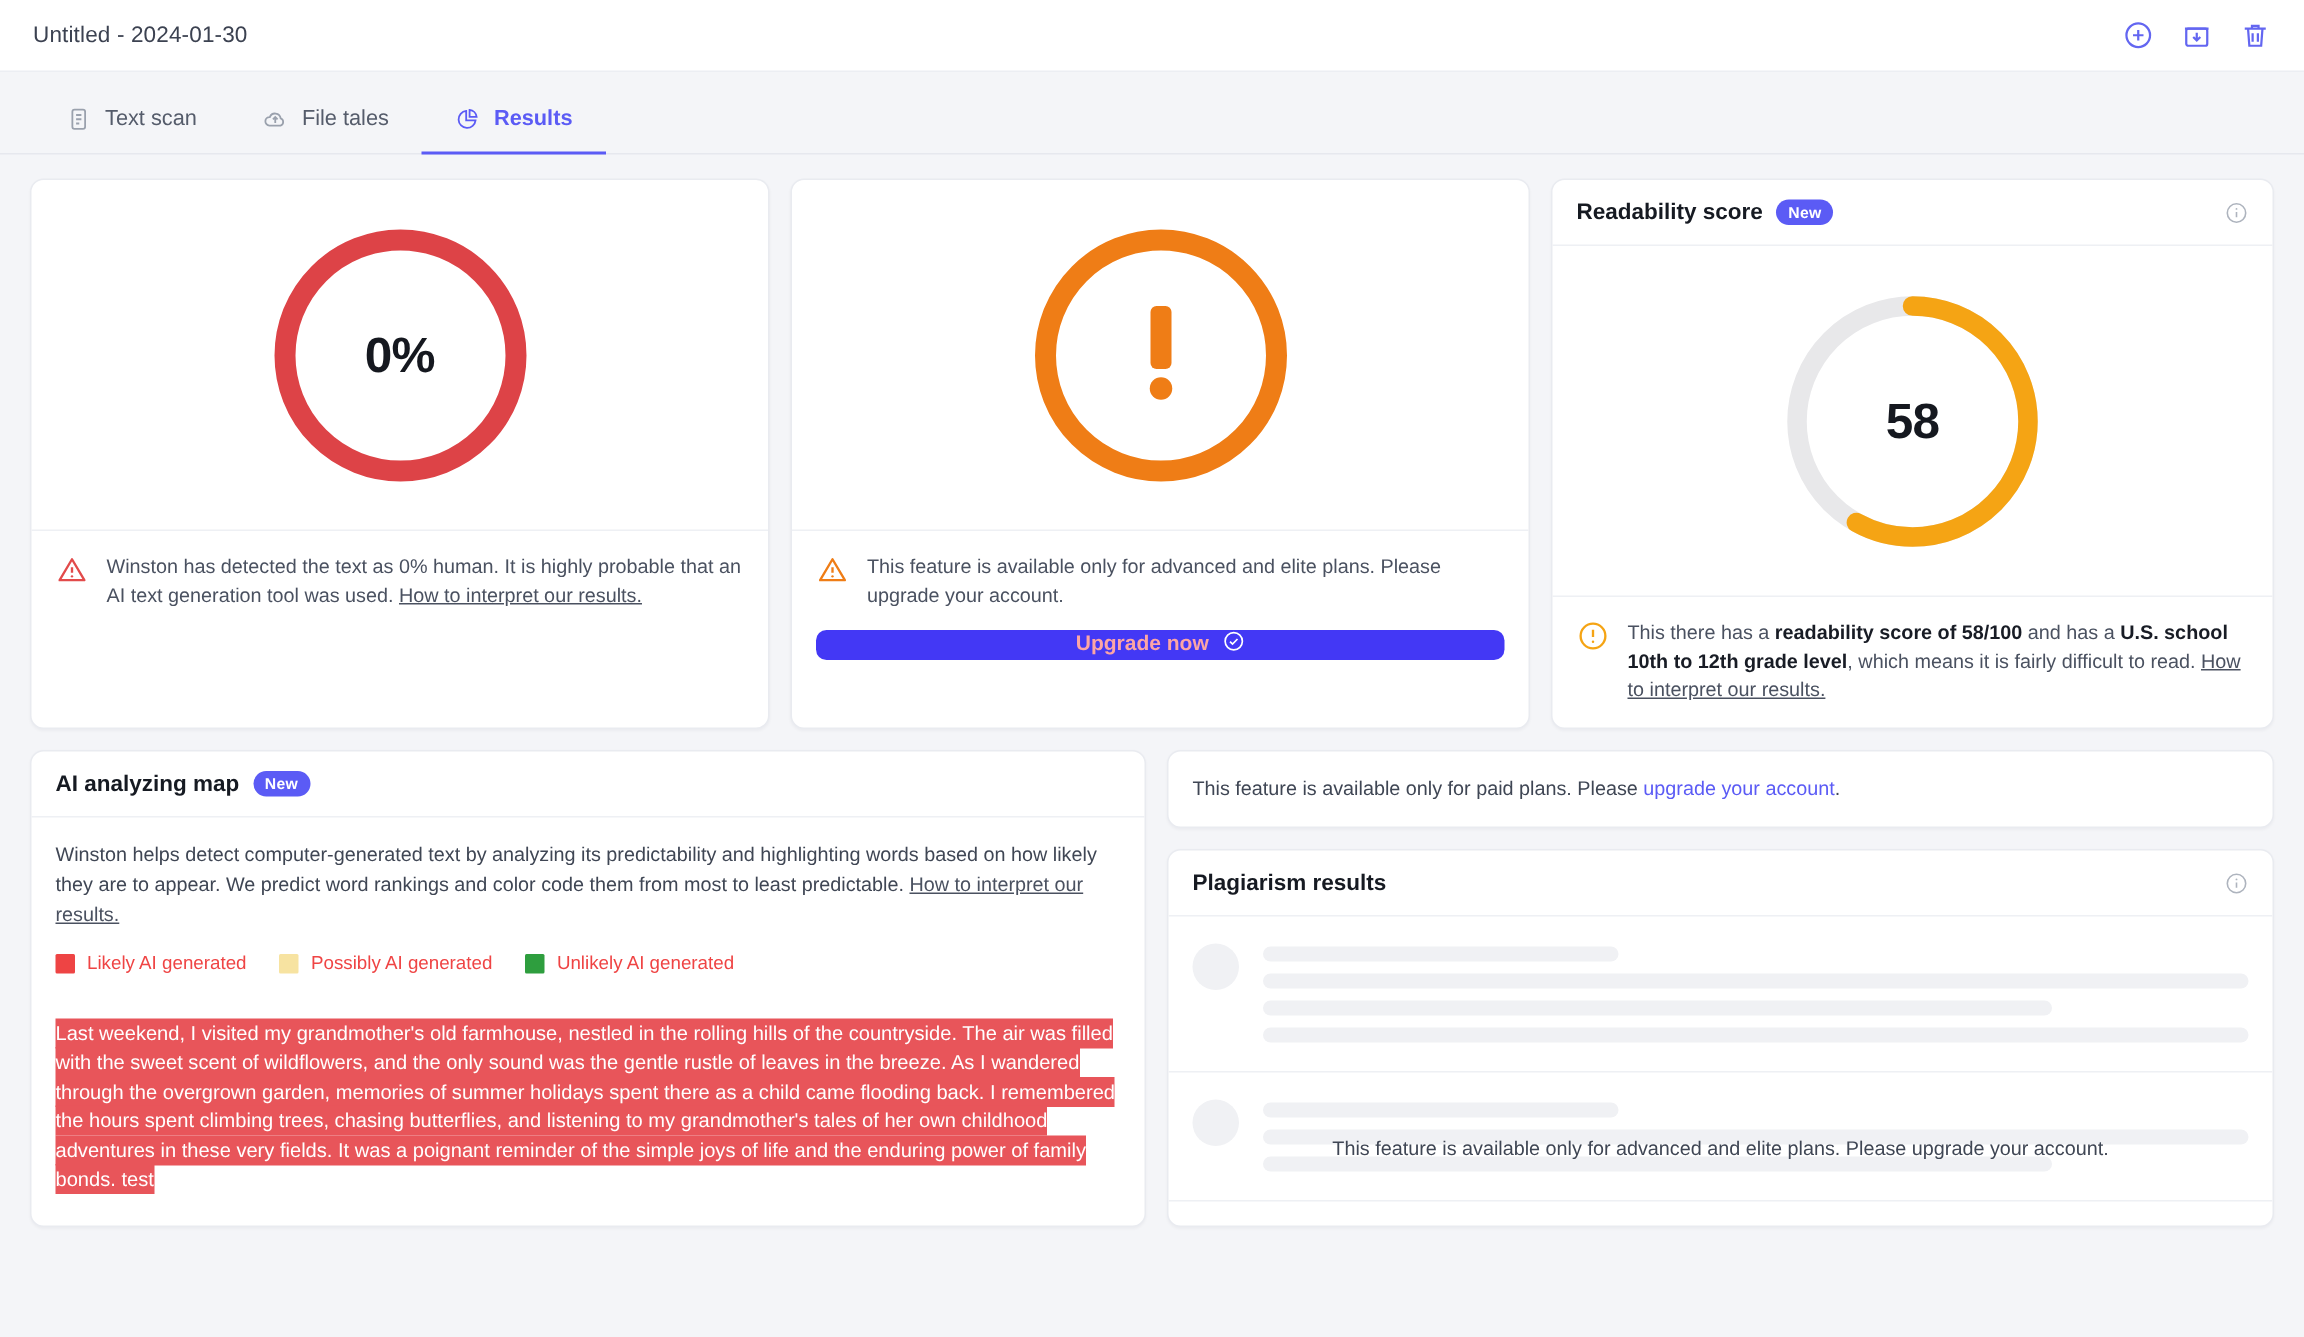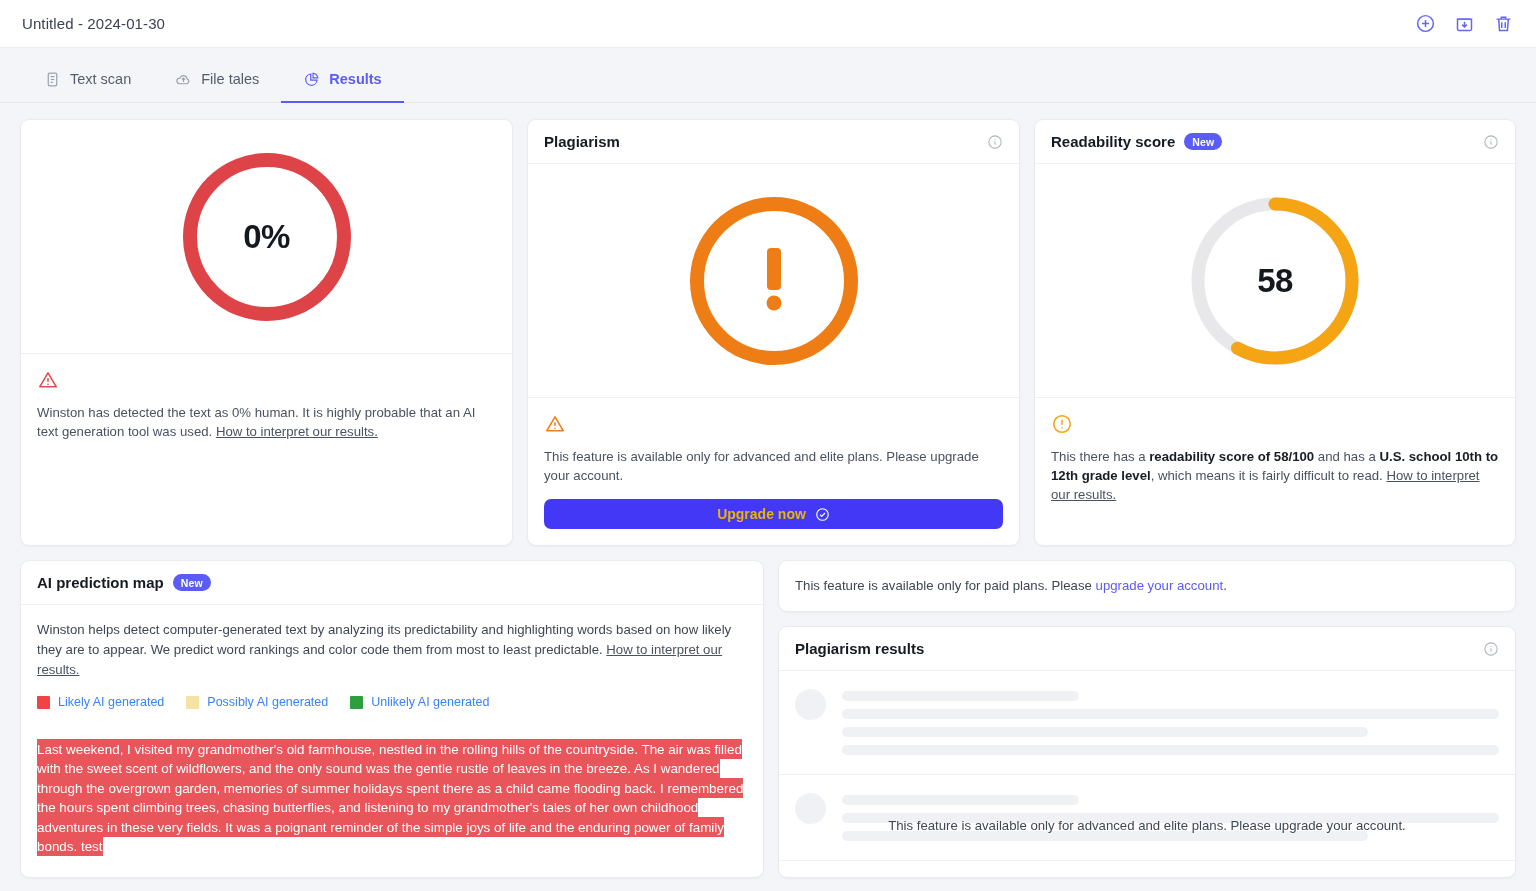--- a/index.html
+++ b/index.html
@@ -58,44 +58,44 @@
 
   .gauge-area { height: 233px; display: flex; align-items: center; justify-content: center; }
   .gauge { position: relative; width: 176px; height: 176px; }
   .gauge svg { display: block; }
   .gauge-val {
     position: absolute; inset: 0; display: flex; align-items: center; justify-content: center;
     font-size: 33px; font-weight: 700; color: #15181f; letter-spacing: -.5px;
   }
 
   .card-foot { padding: 14px 16px 16px 16px; border-top: 1px solid #eef0f4; }
-  .foot-row { display: flex; gap: 12px; align-items: flex-start; flex-direction: column; }
+  .foot-row { display: flex; gap: 12px; align-items: flex-start; }
   .warn-ic { width: 22px; height: 22px; flex: 0 0 22px; display: block; margin-top: 1px; }
   .foot-txt { font-size: 13.2px; line-height: 19px; color: #4a5160; }
   .foot-txt b { color: #181c25; font-weight: 700; }
   .ul { text-decoration: underline; color: #4a5160; cursor: pointer; }
   .lnk { color: #5b5bf5; text-decoration: none; cursor: pointer; }
 
   .btn-upgrade {
-    margin-top: 14px; width: 100%; height: 30px; border: none; border-radius: 7px;
-    background: #4338f5; color: #eab308; font-size: 14px; font-weight: 700;
+    margin-top: 14px; width: 100%; height: 20px; border: none; border-radius: 7px;
+    background: #4338f5; color: #fca5a5; font-size: 14px; font-weight: 700;
     font-family: "Liberation Sans", sans-serif; cursor: pointer;
-    display: flex; align-items: center; justify-content: center; gap: 9px;
+    display: flex; align-items: flex-start; justify-content: center; gap: 9px;
   }
   .btn-upgrade svg { width: 15px; height: 15px; display: block; }
 
   
   .row-bot { display: flex; gap: 14px; margin-top: 14px; }
   .col-left { width: 744px; flex: 0 0 744px; }
   .col-right { flex: 1 1 auto; display: flex; flex-direction: column; gap: 14px; }
 
   .map-body { padding: 15px 16px 0 16px; }
   .map-desc { font-size: 13.2px; line-height: 20px; color: #3f4654; }
   .legend { display: flex; align-items: center; gap: 22px; margin-top: 15px; }
-  .legend-item { display: flex; align-items: center; gap: 8px; font-size: 12.5px; color: #3b82f6; }
+  .legend-item { display: flex; align-items: center; gap: 8px; font-size: 12.5px; color: #ef4444; }
   .sw { width: 13px; height: 13px; border-radius: 1px; display: block; }
   .hl-wrap { padding: 16px 16px 20px 16px; }
   .hl-text { font-size: 13.4px; line-height: 19.6px; }
   .hl-text span {
     background: #e8555a; color: #fff; padding: 2.5px 0;
     box-decoration-break: clone; -webkit-box-decoration-break: clone;
   }
 
   .report-body { padding: 17px 16px 18px 16px; font-size: 13.2px; color: #3f4654; }
 
@@ -181,28 +181,20 @@
               <circle cx="12" cy="16.6" r=".85" fill="#e24b4b" stroke="none"></circle>
           </svg>
           <div class="foot-txt">
             <span>Winston has detected the text as 0% human. It is highly probable that an AI text generation tool was used. </span><span class="ul">How to interpret our results.</span>
           </div>
         </div>
       </div>
     </div>
 
     <div class="card" style="width:493px;flex:0 0 493px;">
-      <div class="card-head">
-        <div class="card-title">Plagiarism</div>
-        <svg class="info-ic" viewBox="0 0 24 24" fill="none" stroke="currentColor" stroke-width="1.6">
-          <circle cx="12" cy="12" r="9.2"></circle>
-            <path d="M12 11v5.2"></path>
-            <circle cx="12" cy="7.9" r=".95" fill="currentColor" stroke="none"></circle>
-        </svg>
-      </div>
       <div class="gauge-area">
         <div class="gauge">
           <svg viewBox="0 0 176 176" width="176" height="176">
             <circle cx="88" cy="88" r="77" fill="none" stroke="#ef7d16" stroke-width="14"></circle>
             <rect x="81" y="55" width="14" height="42" rx="4" fill="#ef7d16"></rect>
             <circle cx="88" cy="110" r="7.5" fill="#ef7d16"></circle>
           </svg>
         </div>
       </div>
       <div class="card-foot">
@@ -259,21 +251,21 @@
       </div>
     </div>
   </div>
 
   <div class="row-bot">
 
     <div class="col-left">
       <div class="card">
         <div class="card-head">
           <div class="card-title">
-            <span>AI prediction map</span>
+            <span>AI analyzing map</span>
             <span class="badge-new">New</span>
           </div>
         </div>
         <div class="map-body">
           <div class="map-desc">
             <span>Winston helps detect computer-generated text by analyzing its predictability and highlighting words based on how likely they are to appear. We predict word rankings and color code them from most to least predictable. </span><span class="ul">How to interpret our results.</span>
           </div>
           <div class="legend">
             <div class="legend-item">
               <span class="sw" style="background:#ee4444"></span>

